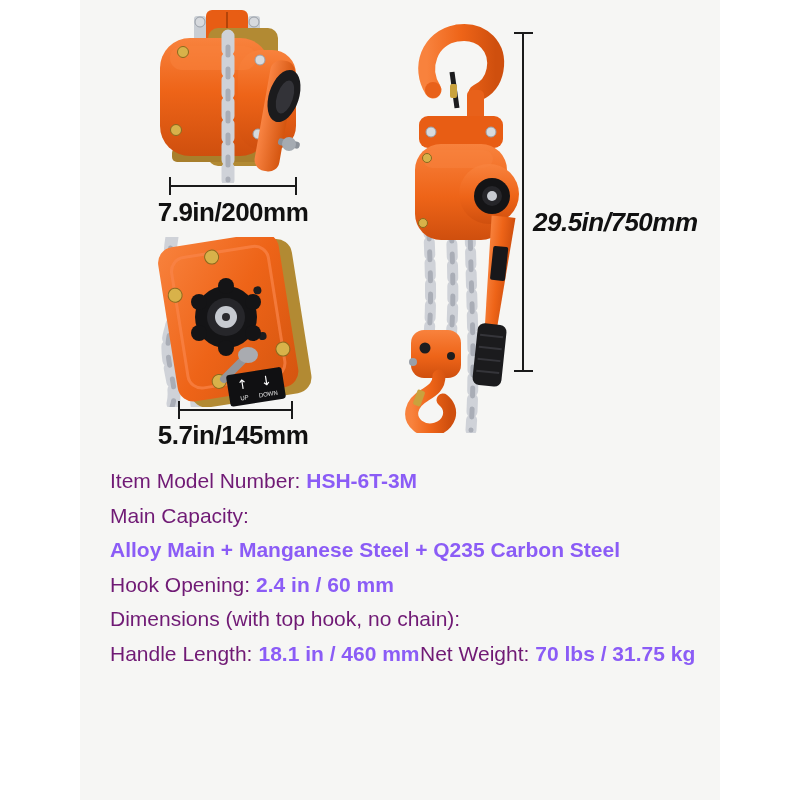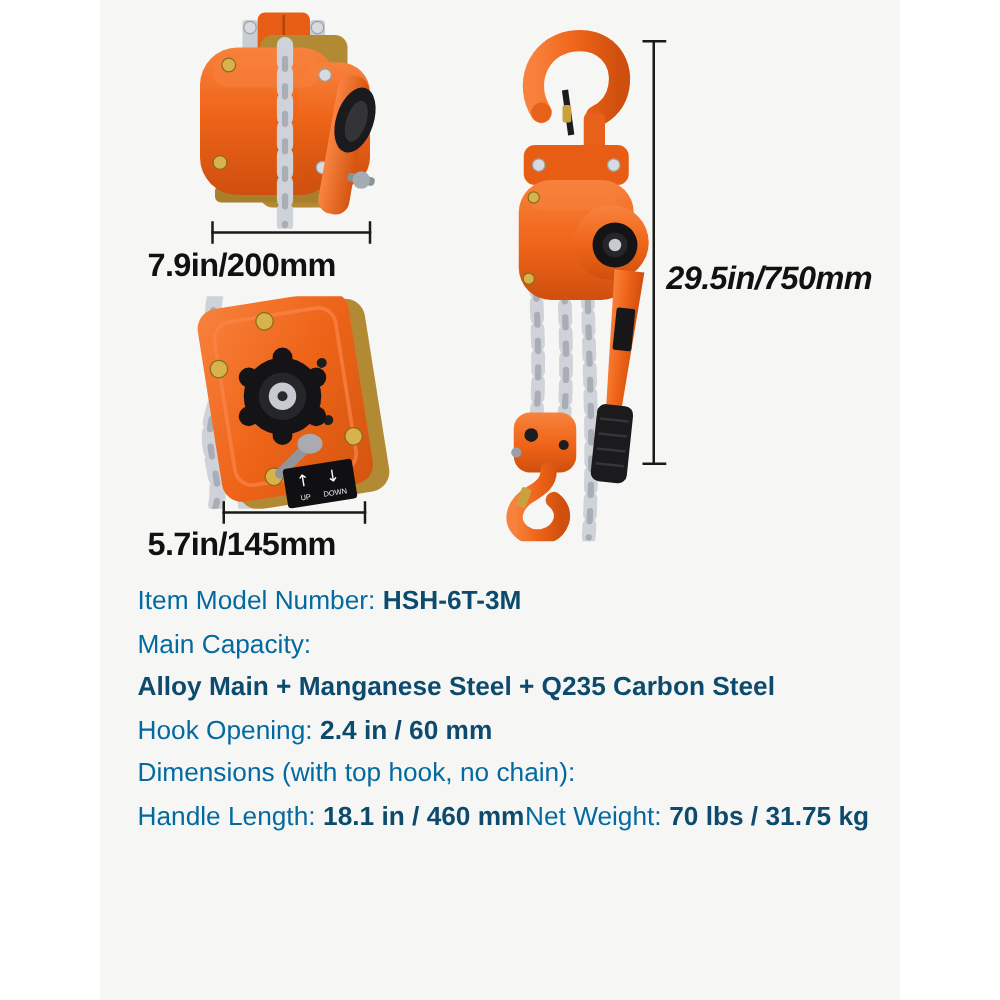--- a/index.html
+++ b/index.html
@@ -17,28 +17,28 @@
   .hdim::before,.hdim::after{content:"";position:absolute;width:2px;height:18px;top:-8px;background:#1a1a1a;}
   .hdim::before{left:0;}
   .hdim::after{right:0;}
   .vdim{position:absolute;width:2px;background:#1a1a1a;}
   .vdim::before,.vdim::after{content:"";position:absolute;height:2px;width:19px;left:-8px;background:#1a1a1a;}
   .vdim::before{top:0;}
   .vdim::after{bottom:0;}
 
   .dim-label{
     position:absolute;color:#111111;font-weight:700;font-size:26px;
-    letter-spacing:-0.5px;text-align:left;white-space:nowrap;
+    letter-spacing:-0.5px;text-align:center;white-space:nowrap;
   }
 
   
   .specs{position:absolute;left:110px;top:464px;width:610px;}
   .srow{position:relative;line-height:34.6px;font-size:21px;white-space:nowrap;}
-  .lbl{color:#0369a1;font-weight:400;}
-  .val{color:#0c4a6e;font-weight:700;margin-left:6px;}
+  .lbl{color:#701a75;font-weight:400;}
+  .val{color:#8b5cf6;font-weight:700;margin-left:6px;}
   .val-only{margin-left:0;}
   .pair2{position:absolute;top:0;}
   .srow span:empty{display:none;}
 </style>
 </head>
 <body>
 
 <div class="page">
   <div class="panel"></div>
 

